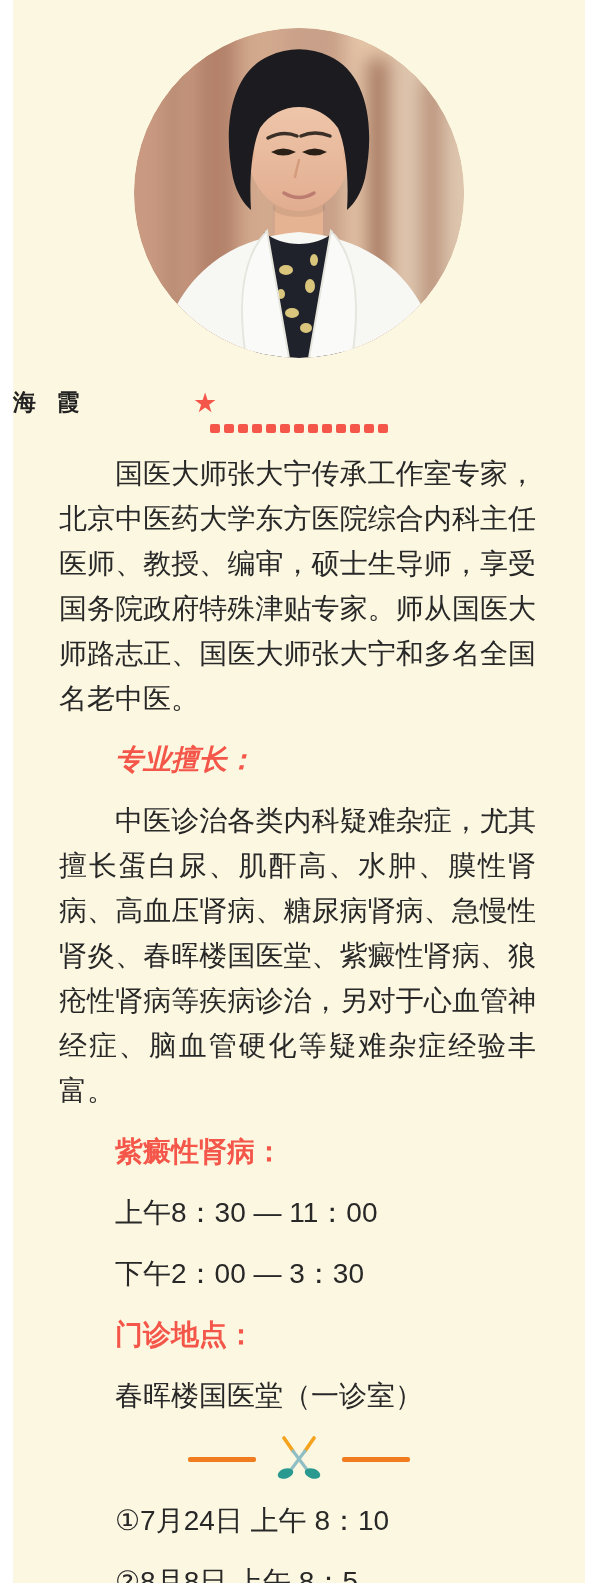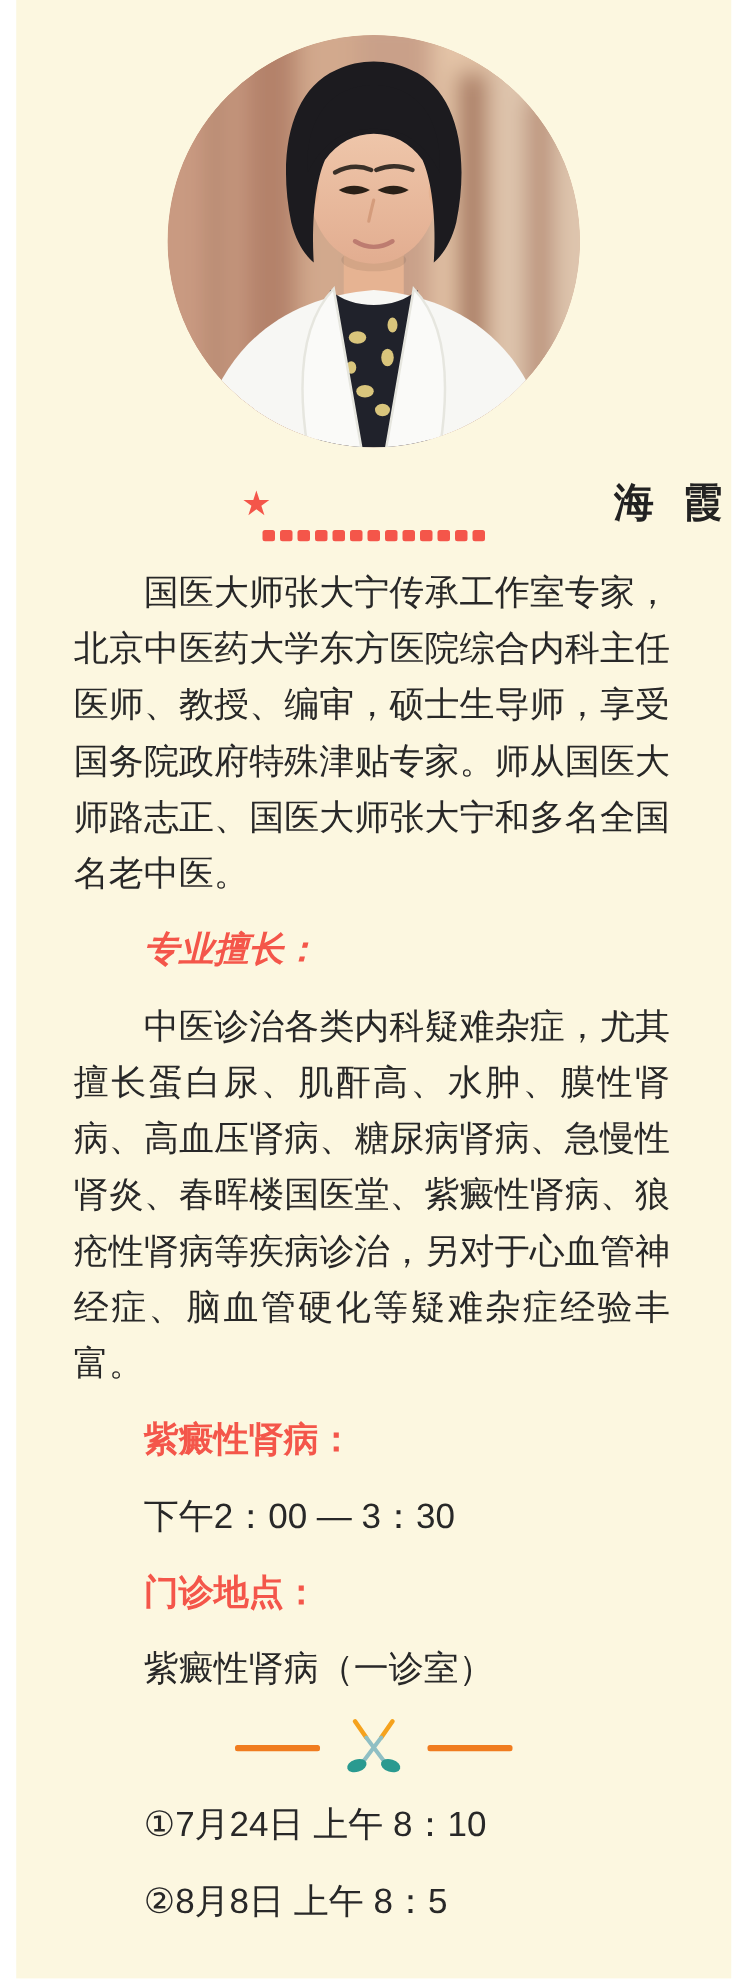--- a/index.html
+++ b/index.html
@@ -25,22 +25,22 @@
   }
   .photo-wrap svg{display:block;width:330px;height:330px;}
   
   .name-row{position:relative;height:40px;margin-top:24px;}
   .star{
     position:absolute;left:180px;top:8px;
     font-size:27px;line-height:27px;
     color:#f4564a;
   }
   .doctor-name{
-    margin:0;text-align:right;
-    font-size:32px;line-height:40px;font-weight:700;
+    margin:0;text-align:left;
+    font-size:23px;line-height:40px;font-weight:700;
     letter-spacing:7px;color:#222222;
   }
   .dash-row{
     display:flex;justify-content:center;gap:4px;
     margin-top:2px;height:9px;
   }
   .dash-row i{
     display:block;width:10px;height:9px;border-radius:2px;
     background:#f4564a;
   }
@@ -167,24 +167,25 @@
         <i></i>
         <i></i>
     </div>
 
     <p class="txt indent" style="margin-top:18px;">国医大师张大宁传承工作室专家，北京中医药大学东方医院综合内科主任医师、教授、编审，硕士生导师，享受国务院政府特殊津贴专家。师从国医大师路志正、国医大师张大宁和多名全国名老中医。</p>
 
     <p class="txt heading mt10">专业擅长：</p>
     <p class="txt indent">中医诊治各类内科疑难杂症，尤其擅长蛋白尿、肌酐高、水肿、膜性肾病、高血压肾病、糖尿病肾病、急慢性肾炎、春晖楼国医堂、紫癜性肾病、狼疮性肾病等疾病诊治，另对于心血管神经症、脑血管硬化等疑难杂症经验丰富。</p>
 
     <p class="txt heading">紫癜性肾病：</p>
+    <p class="txt indent">上午8：30 — 11：00</p>
     <p class="txt indent">下午2：00 — 3：30</p>
 
     <p class="txt heading">门诊地点：</p>
-    <p class="txt indent">紫癜性肾病（一诊室）</p>
+    <p class="txt indent">春晖楼国医堂（一诊室）</p>
 
     <div class="divider">
       <span class="bar"></span>
       <svg width="48" height="46" viewBox="0 0 48 46">
 
         <line x1="39" y1="2" x2="30" y2="15" stroke="#f5a21d" stroke-width="3.6" stroke-linecap="round"></line>
         <line x1="30" y1="15" x2="15" y2="35" stroke="#8fbfc4" stroke-width="3.2" stroke-linecap="round"></line>
         <ellipse cx="10.5" cy="37.5" rx="8" ry="5" transform="rotate(-18 10.5 37.5)" fill="#2a9a90"></ellipse>
 
         <line x1="9" y1="2" x2="18" y2="15" stroke="#f5a21d" stroke-width="3.6" stroke-linecap="round"></line>

